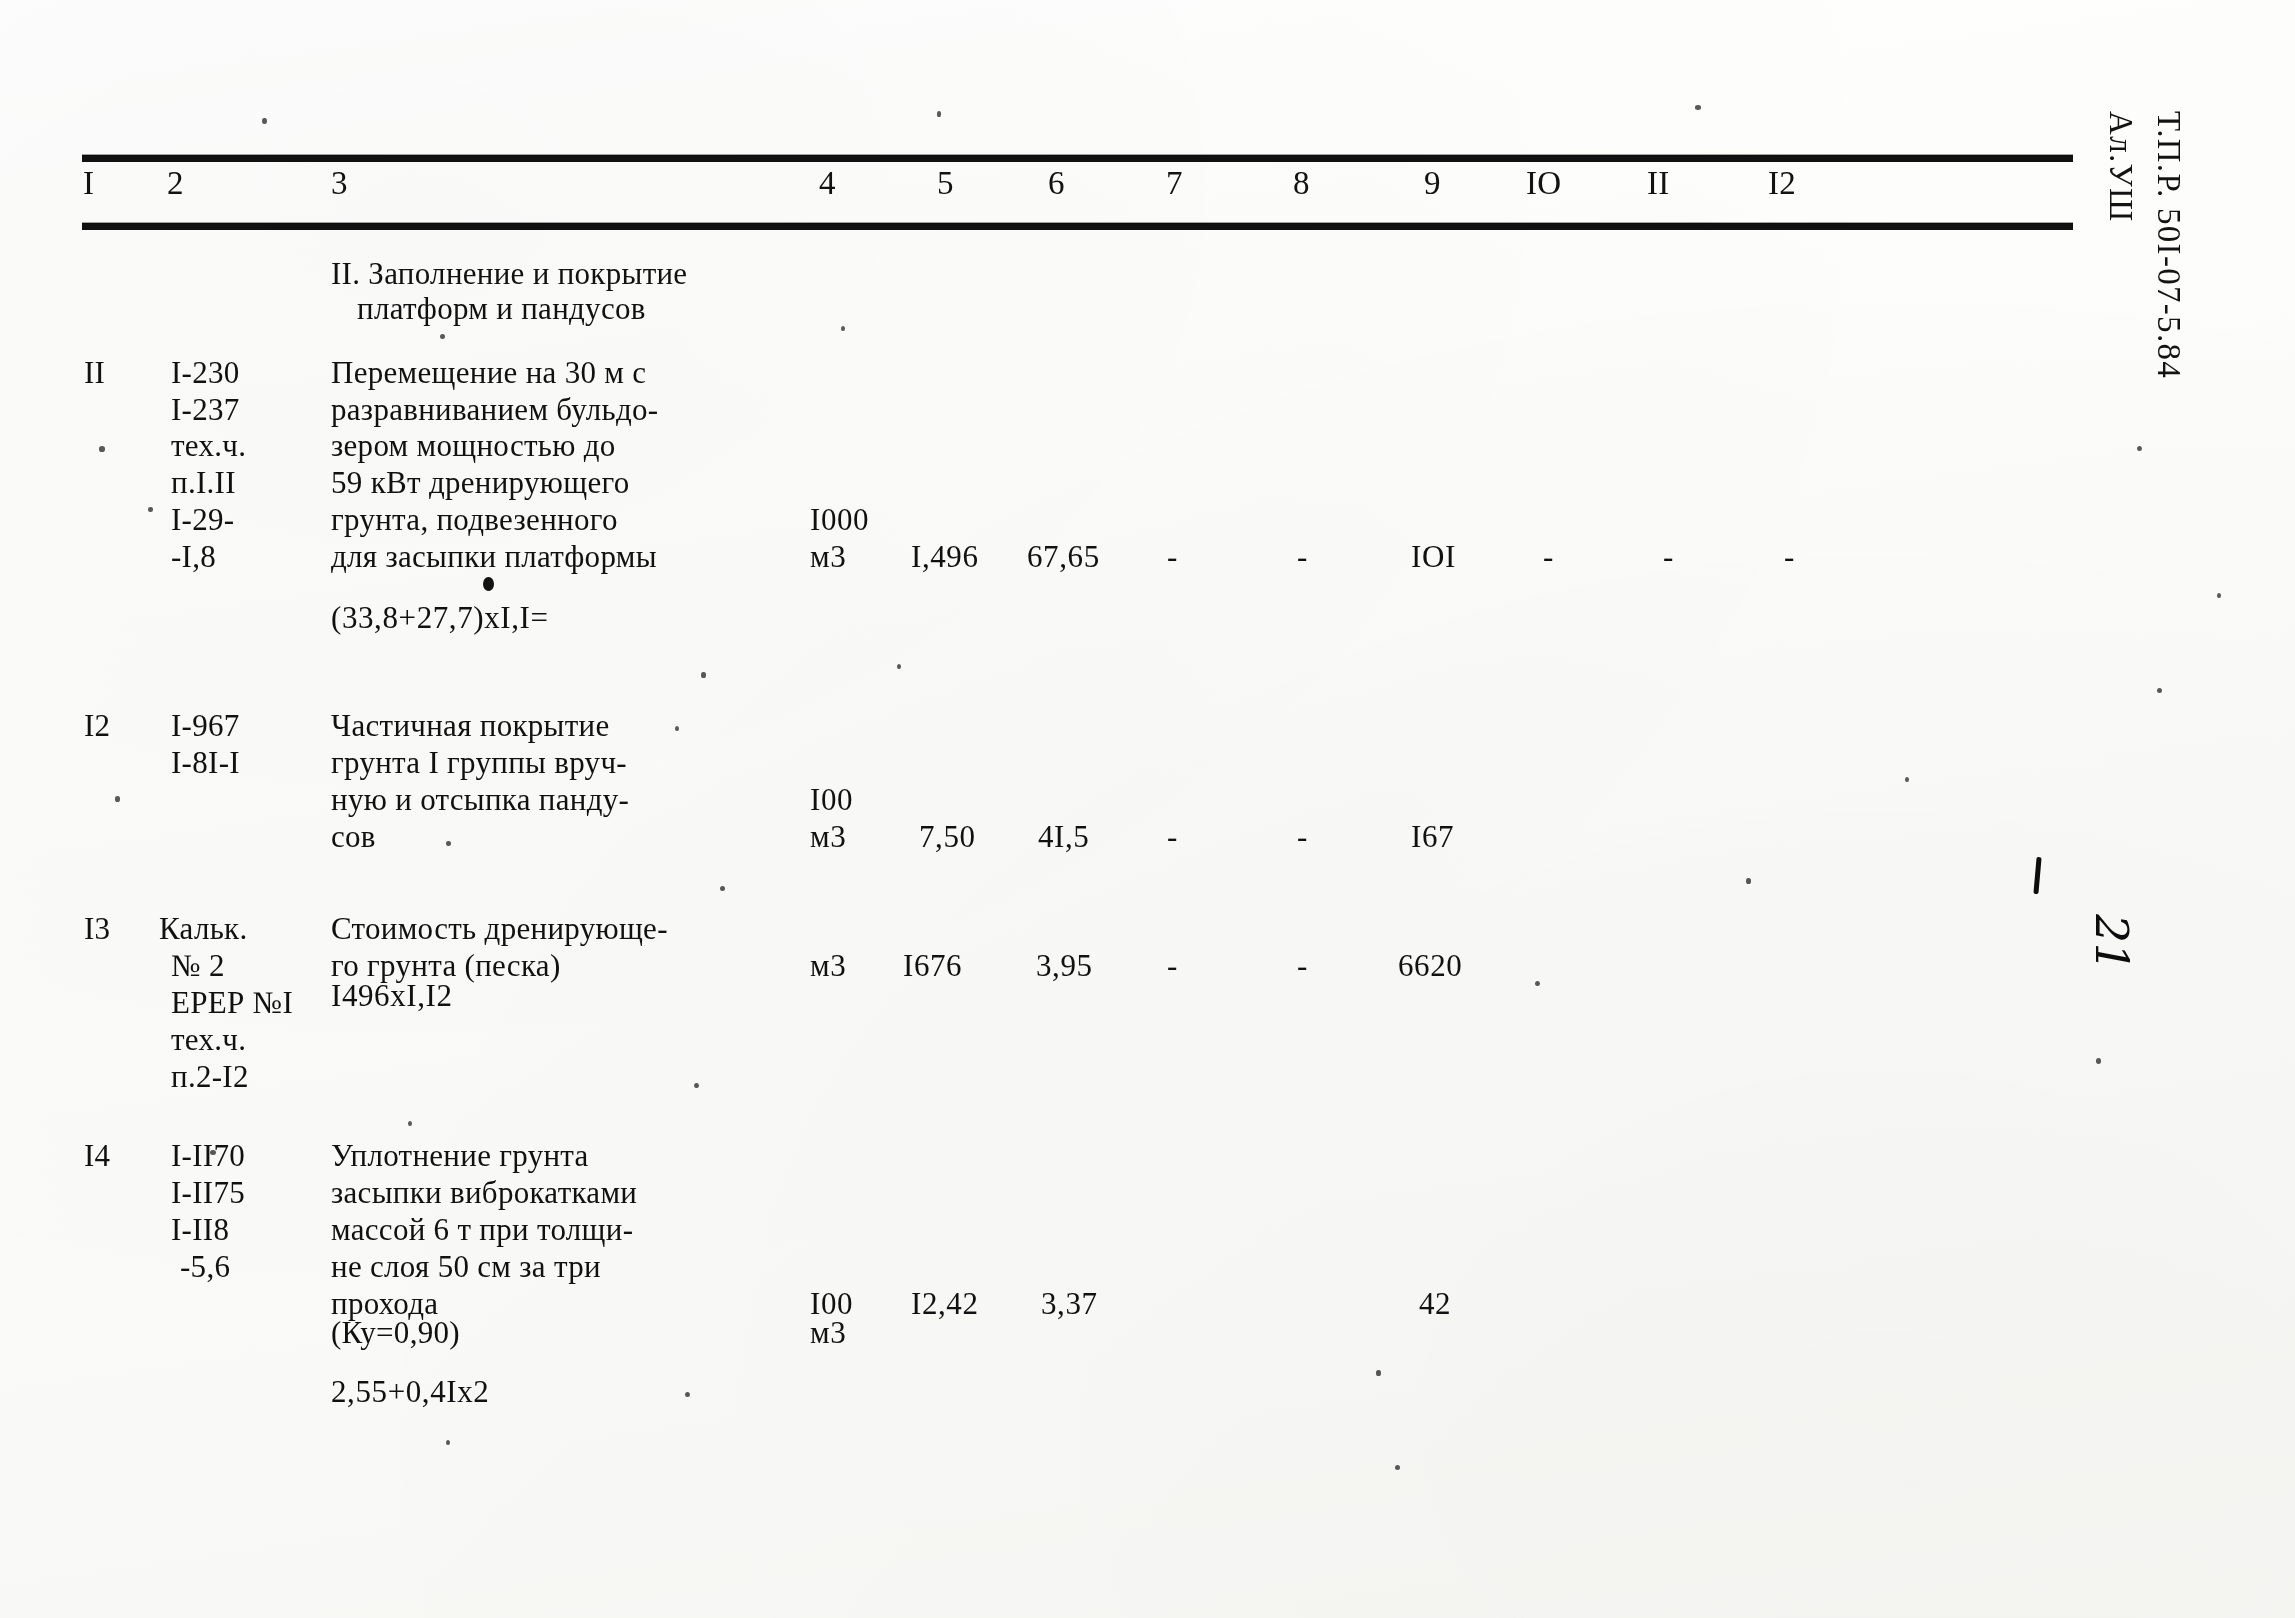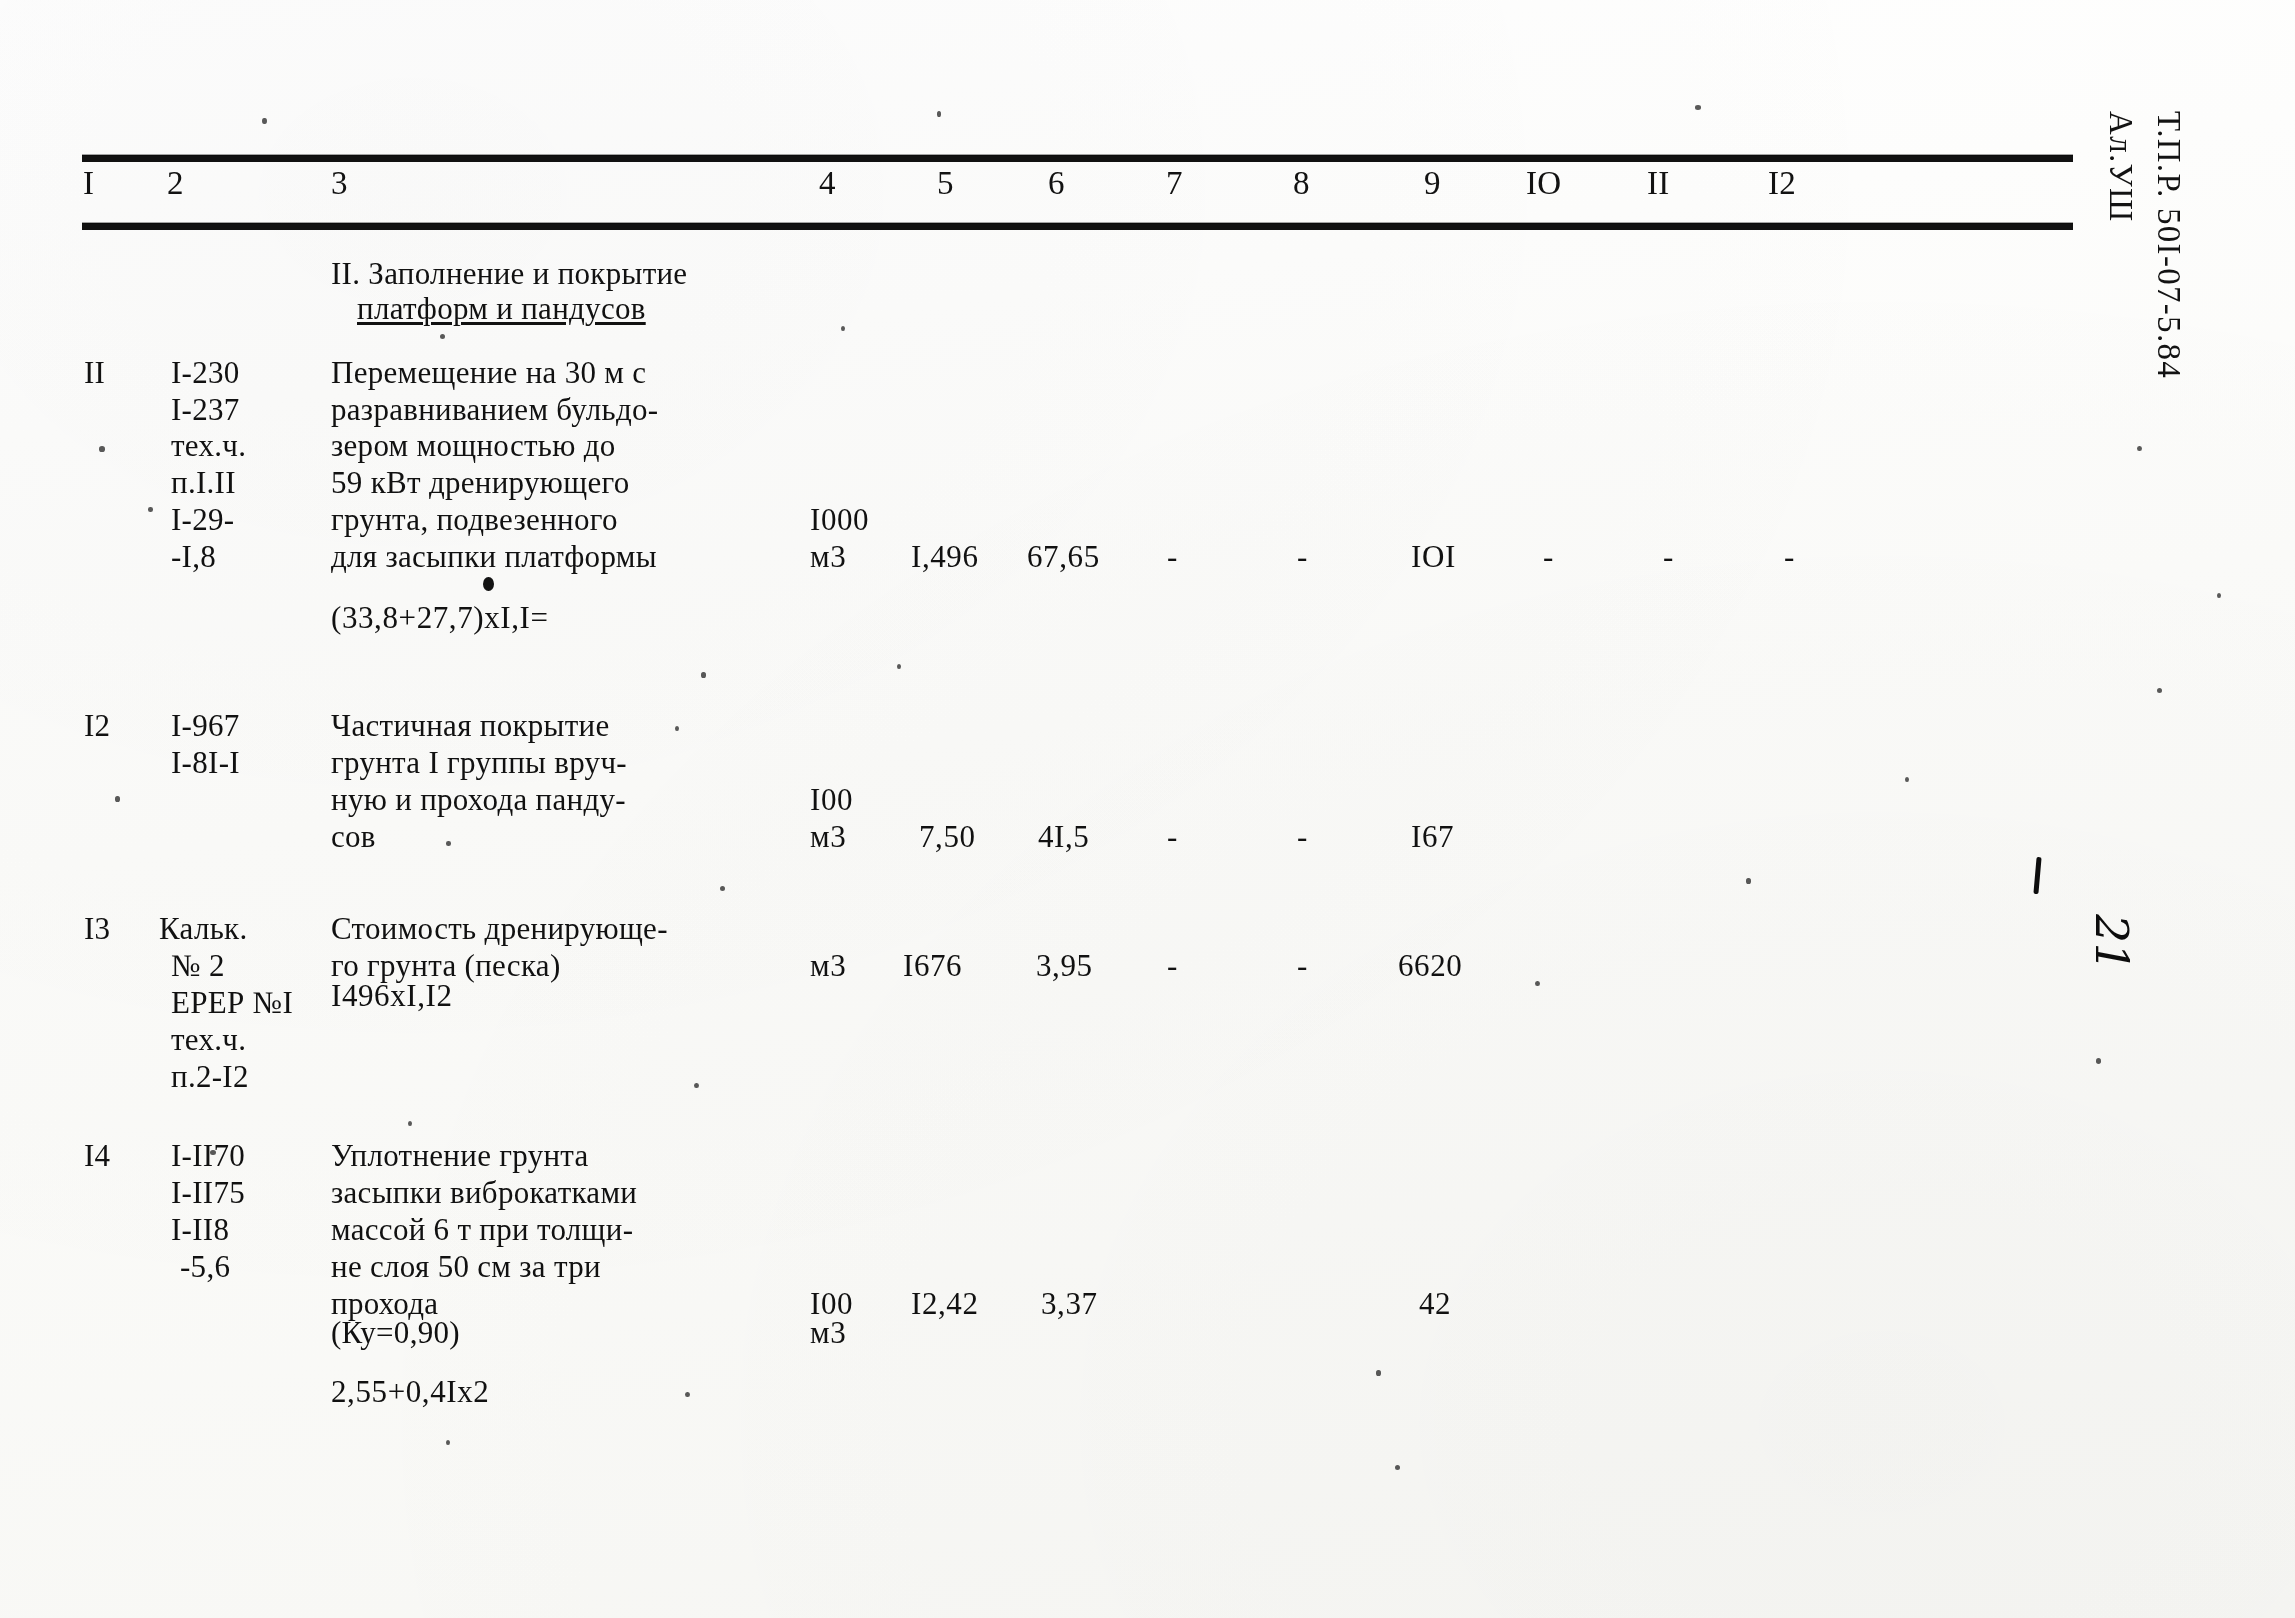--- a/index.html
+++ b/index.html
@@ -66,21 +66,21 @@
   
   .t {
     position: absolute;
     font-size: 31px;
     line-height: 38px;
     white-space: pre;
     color: #111;
   }
   .t.num { letter-spacing: 0.6px; }
 
-  .u { text-decoration: underline; text-underline-offset: 3.2px; text-decoration-thickness: 3.2px; }
+  .u { text-underline-offset: 3.2px; text-decoration-thickness: 3.2px; }
 
   
   .rot {
     position: absolute;
     transform-origin: left top;
     transform: rotate(90deg);
     white-space: pre;
     font-size: 33px;
     line-height: 1;
     letter-spacing: 1.3px;
@@ -179,21 +179,21 @@
     <div class="t num" style="left:1663px; top:538px">-</div>
     <div class="t num" style="left:1784px; top:538px">-</div>
 
     <div class="t" style="left:84px; top:707px">I2</div>
 
     <div class="t" style="left:171px; top:707px">I-967</div>
     <div class="t" style="left:171px; top:744px">I-8I-I</div>
 
     <div class="t" style="left:331px; top:707px">Частичная покрытие</div>
     <div class="t" style="left:331px; top:744px">грунта I группы вруч-</div>
-    <div class="t" style="left:331px; top:781px">ную и прохода панду-</div>
+    <div class="t" style="left:331px; top:781px">ную и отсыпка панду-</div>
     <div class="t" style="left:331px; top:818px">сов</div>
 
     <div class="t num" style="left:810px; top:781px">I00</div>
     <div class="t num" style="left:810px; top:818px">м3</div>
 
     <div class="t num" style="left:919px; top:818px">7,50</div>
     <div class="t num" style="left:1038px; top:818px">4I,5</div>
     <div class="t num" style="left:1167px; top:818px">-</div>
     <div class="t num" style="left:1297px; top:818px">-</div>
     <div class="t num" style="left:1411px; top:818px">I67</div>

